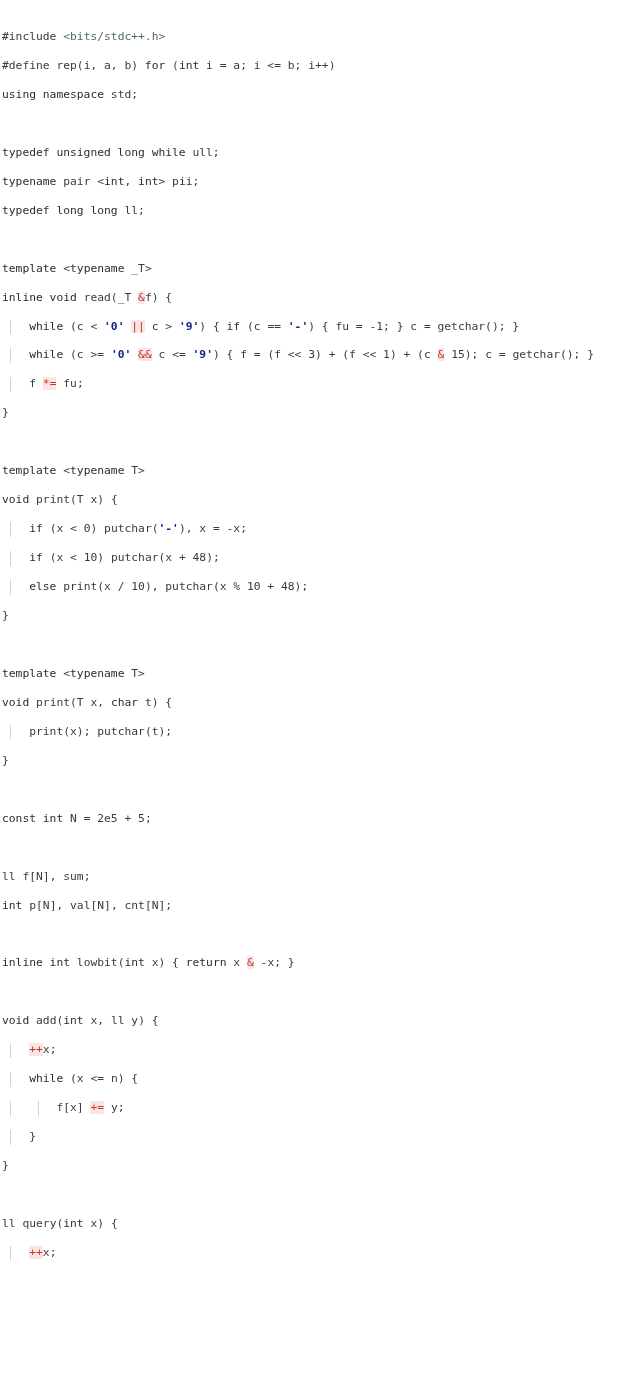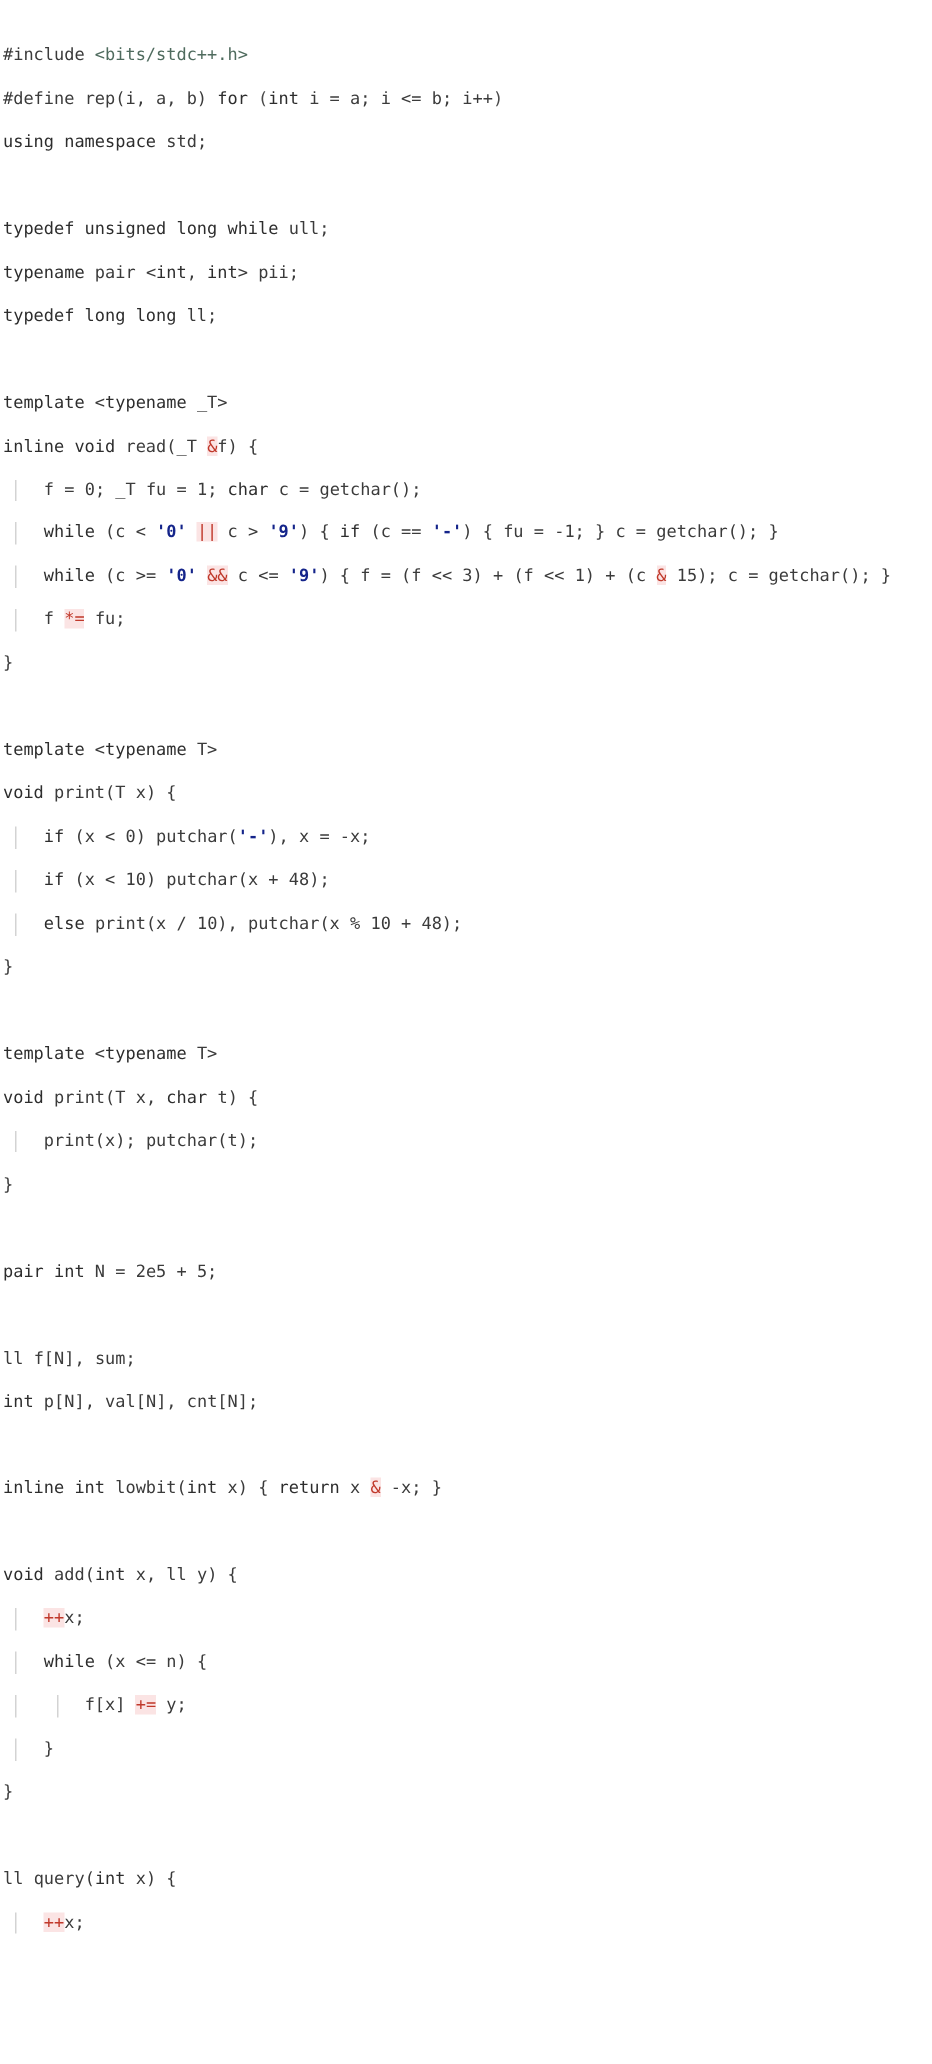--- a/index.html
+++ b/index.html
@@ -66,39 +66,38 @@
 <div class="ln"><span class="pp">#include</span> <span class="inc">&lt;bits/stdc++.h&gt;</span></div>
 <div class="ln"><span class="pp">#define</span> <span class="id">rep(i, a, b)</span> <span class="kw">for</span> <span class="pun">(</span><span class="kw">int</span> <span class="id">i</span> = <span class="id">a</span>; <span class="id">i</span> &lt;= <span class="id">b</span>; <span class="id">i</span>++<span class="pun">)</span></div>
 <div class="ln"><span class="kw">using namespace</span> <span class="id">std</span>;</div>
 <div class="ln"> </div>
 <div class="ln"><span class="kw">typedef unsigned long while</span> <span class="id">ull</span>;</div>
 <div class="ln"><span class="kw">typename</span> <span class="id">pair</span> &lt;<span class="kw">int</span>, <span class="kw">int</span>&gt; <span class="id">pii</span>;</div>
 <div class="ln"><span class="kw">typedef long long</span> <span class="id">ll</span>;</div>
 <div class="ln"> </div>
 <div class="ln"><span class="kw">template</span> &lt;<span class="kw">typename</span> <span class="id">_T</span>&gt;</div>
 <div class="ln"><span class="kw">inline void</span> <span class="fn">read</span>(<span class="id">_T</span> <span class="op">&amp;</span><span class="id">f</span>) {</div>
-<div class="ln"><span class="g g1"></span>    <span class="id">f</span> = <span class="num">0</span>; <span class="id">_T</span> <span class="id">fu</span> = <span class="num">1</span>; <span class="kw">char</span> <span class="id">c</span> = <span class="fn">getchar</span>();</div>
 <div class="ln"><span class="g g1"></span>    <span class="kw">while</span> (<span class="id">c</span> &lt; <span class="chr">'0'</span> <span class="op">||</span> <span class="id">c</span> &gt; <span class="chr">'9'</span>) { <span class="kw">if</span> (<span class="id">c</span> == <span class="chr">'-'</span>) { <span class="id">fu</span> = -<span class="num">1</span>; } <span class="id">c</span> = <span class="fn">getchar</span>(); }</div>
 <div class="ln"><span class="g g1"></span>    <span class="kw">while</span> (<span class="id">c</span> &gt;= <span class="chr">'0'</span> <span class="op">&amp;&amp;</span> <span class="id">c</span> &lt;= <span class="chr">'9'</span>) { <span class="id">f</span> = (<span class="id">f</span> &lt;&lt; <span class="num">3</span>) + (<span class="id">f</span> &lt;&lt; <span class="num">1</span>) + (<span class="id">c</span> <span class="op">&amp;</span> <span class="num">15</span>); <span class="id">c</span> = <span class="fn">getchar</span>(); }</div>
 <div class="ln"><span class="g g1"></span>    <span class="id">f</span> <span class="op">*=</span> <span class="id">fu</span>;</div>
 <div class="ln">}</div>
 <div class="ln"> </div>
 <div class="ln"><span class="kw">template</span> &lt;<span class="kw">typename</span> <span class="id">T</span>&gt;</div>
 <div class="ln"><span class="kw">void</span> <span class="fn">print</span>(<span class="id">T</span> <span class="id">x</span>) {</div>
 <div class="ln"><span class="g g1"></span>    <span class="kw">if</span> (<span class="id">x</span> &lt; <span class="num">0</span>) <span class="fn">putchar</span>(<span class="chr">'-'</span>), <span class="id">x</span> = -<span class="id">x</span>;</div>
 <div class="ln"><span class="g g1"></span>    <span class="kw">if</span> (<span class="id">x</span> &lt; <span class="num">10</span>) <span class="fn">putchar</span>(<span class="id">x</span> + <span class="num">48</span>);</div>
 <div class="ln"><span class="g g1"></span>    <span class="kw">else</span> <span class="fn">print</span>(<span class="id">x</span> / <span class="num">10</span>), <span class="fn">putchar</span>(<span class="id">x</span> % <span class="num">10</span> + <span class="num">48</span>);</div>
 <div class="ln">}</div>
 <div class="ln"> </div>
 <div class="ln"><span class="kw">template</span> &lt;<span class="kw">typename</span> <span class="id">T</span>&gt;</div>
 <div class="ln"><span class="kw">void</span> <span class="fn">print</span>(<span class="id">T</span> <span class="id">x</span>, <span class="kw">char</span> <span class="id">t</span>) {</div>
 <div class="ln"><span class="g g1"></span>    <span class="fn">print</span>(<span class="id">x</span>); <span class="fn">putchar</span>(<span class="id">t</span>);</div>
 <div class="ln">}</div>
 <div class="ln"> </div>
-<div class="ln"><span class="kw">pair int</span> <span class="id">N</span> = <span class="num">2e5</span> + <span class="num">5</span>;</div>
+<div class="ln"><span class="kw">const int</span> <span class="id">N</span> = <span class="num">2e5</span> + <span class="num">5</span>;</div>
 <div class="ln"> </div>
 <div class="ln"><span class="id">ll</span> <span class="id">f</span>[<span class="id">N</span>], <span class="id">sum</span>;</div>
 <div class="ln"><span class="kw">int</span> <span class="id">p</span>[<span class="id">N</span>], <span class="id">val</span>[<span class="id">N</span>], <span class="id">cnt</span>[<span class="id">N</span>];</div>
 <div class="ln"> </div>
 <div class="ln"><span class="kw">inline int</span> <span class="fn">lowbit</span>(<span class="kw">int</span> <span class="id">x</span>) { <span class="kw">return</span> <span class="id">x</span> <span class="op">&amp;</span> -<span class="id">x</span>; }</div>
 <div class="ln"> </div>
 <div class="ln"><span class="kw">void</span> <span class="fn">add</span>(<span class="kw">int</span> <span class="id">x</span>, <span class="id">ll</span> <span class="id">y</span>) {</div>
 <div class="ln"><span class="g g1"></span>    <span class="op">++</span><span class="id">x</span>;</div>
 <div class="ln"><span class="g g1"></span>    <span class="kw">while</span> (<span class="id">x</span> &lt;= <span class="id">n</span>) {</div>
 <div class="ln"><span class="g g1"></span><span class="g g2"></span>        <span class="id">f</span>[<span class="id">x</span>] <span class="op">+=</span> <span class="id">y</span>;</div>

